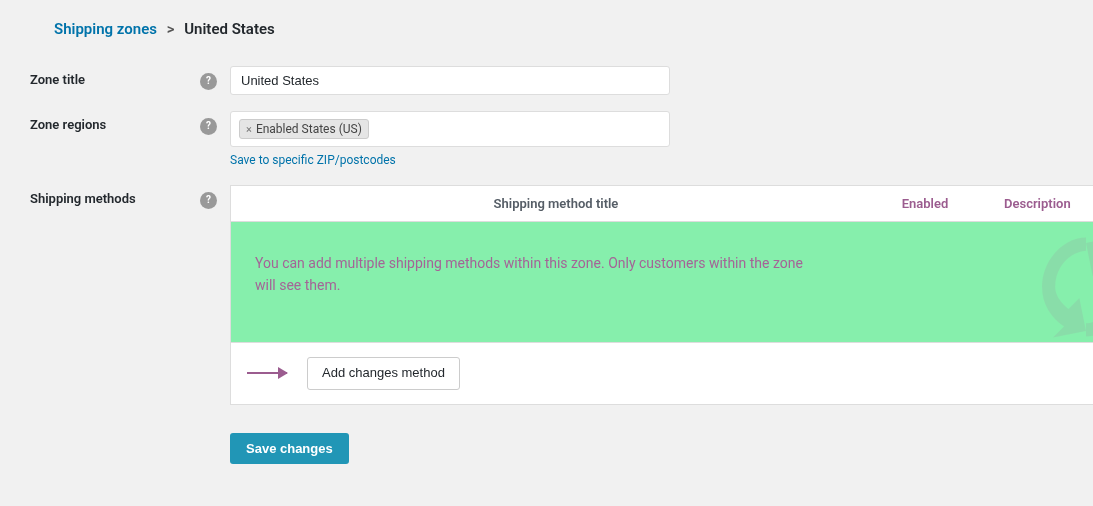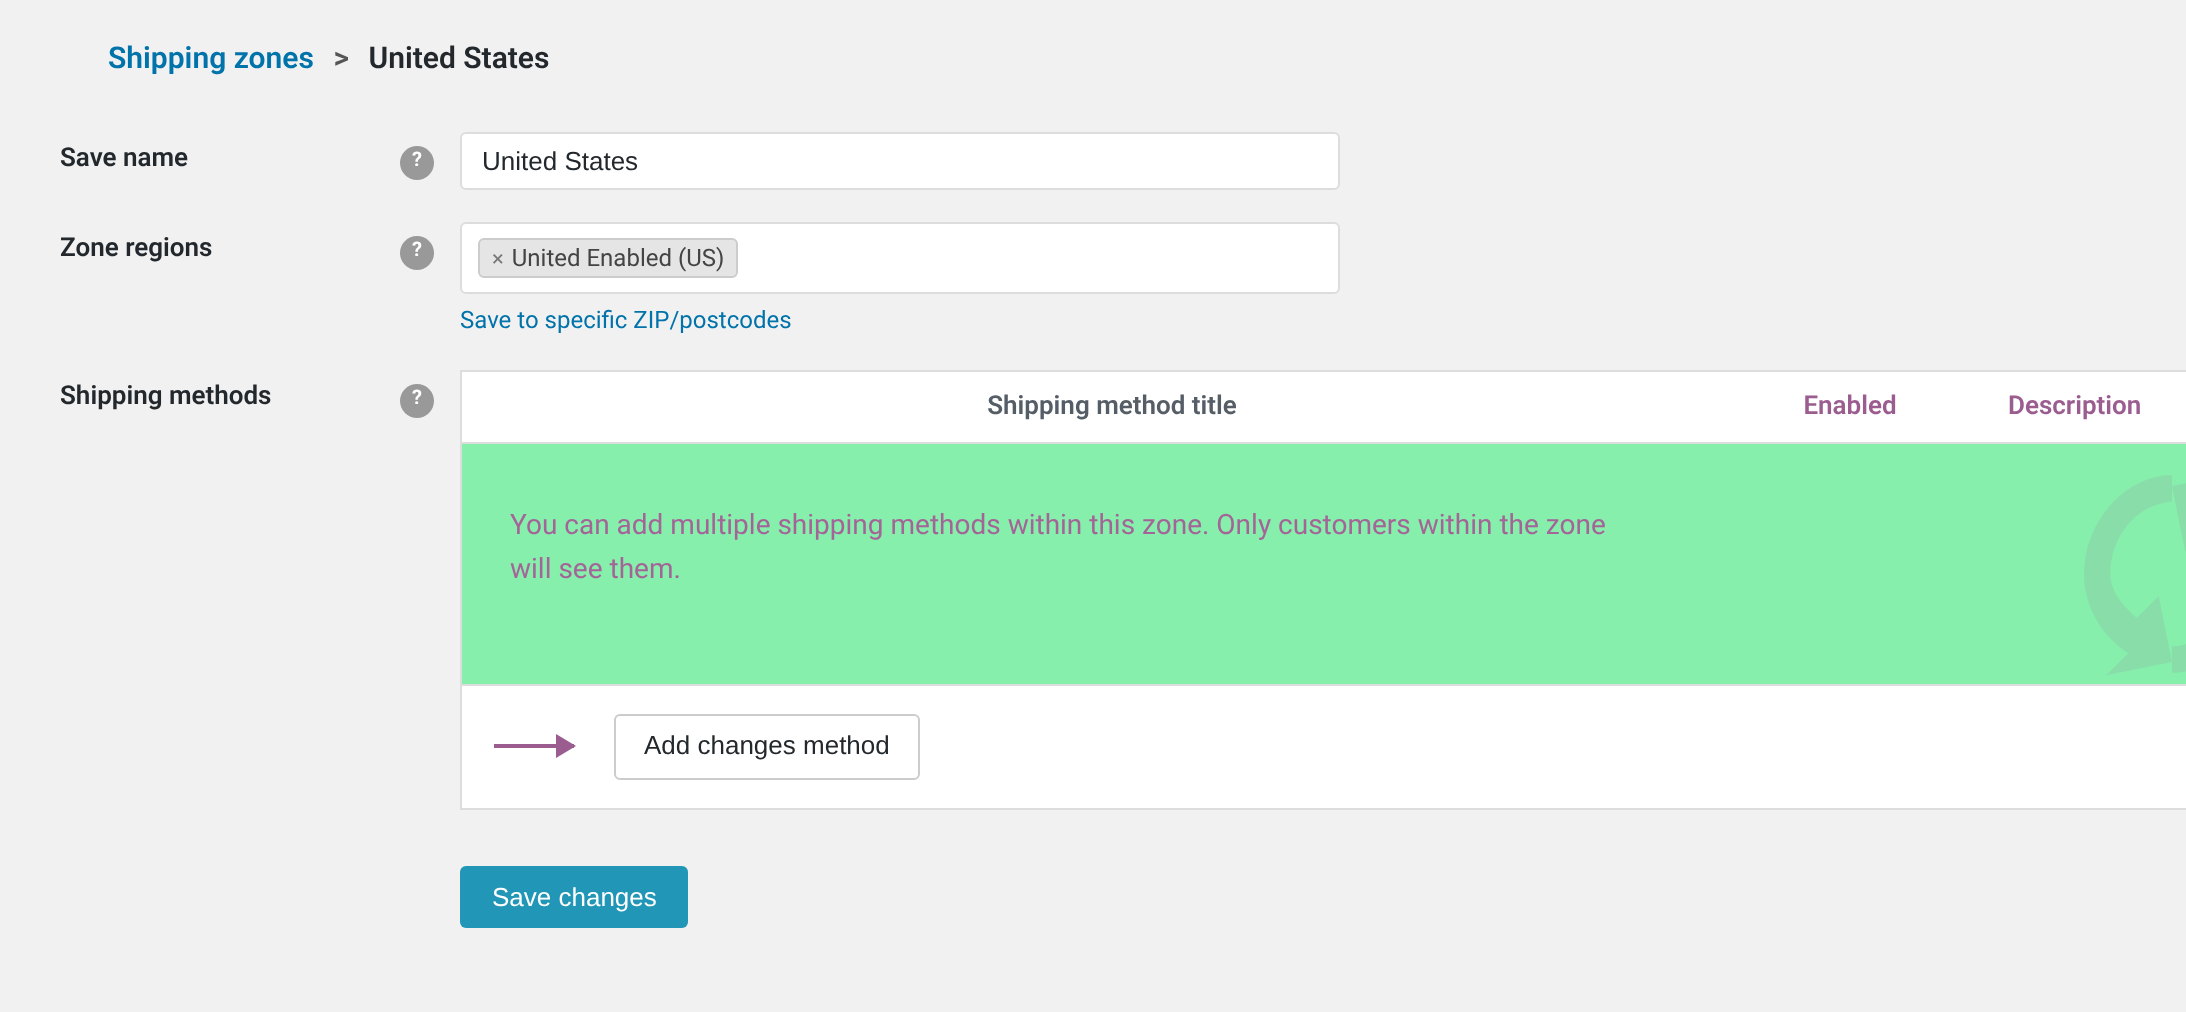--- a/index.html
+++ b/index.html
@@ -202,21 +202,21 @@
     }
 
     .save-changes-btn {
       background: #2196b6;
       border: none;
       border-radius: 3px;
       padding: 8px 16px;
       font-size: 13px;
       color: #fff;
       cursor: pointer;
-      font-weight: 400;
+      font-weight: 700;
       margin-top: 18px;
     }
 
     .form-row {
       display: flex;
       align-items: flex-start;
       margin-bottom: 8px;
     }
 
     .label-col {
@@ -240,39 +240,39 @@
 </head>
 <body>
 
 <div class="breadcrumb">
   <a href="#">Shipping zones</a>
   <span class="breadcrumb-sep">&gt;</span>
   <span class="breadcrumb-current">United States</span>
 </div>
 
 <div class="form-row">
-  <div class="label-col">Save name</div>
+  <div class="label-col">Zone title</div>
   <div class="help-col">
     <span class="help-icon">?</span>
   </div>
   <div class="field-col">
     <input type="text" class="zone-name-input" value="United States" style="">
   </div>
 </div>
 
 <div class="form-row">
   <div class="label-col">Zone regions</div>
   <div class="help-col">
     <span class="help-icon">?</span>
   </div>
   <div class="field-col">
     <div class="zone-regions-input-wrap">
       <span class="region-tag">
         <span class="region-tag-remove">×</span>
-        <span>United Enabled (US)</span>
+        <span>Enabled States (US)</span>
       </span>
     </div>
     <a href="#" class="limit-link">Save to specific ZIP/postcodes</a>
   </div>
 </div>
 
 <div class="form-row" style="align-items:flex-start; margin-top:10px;">
   <div class="label-col">Shipping methods</div>
   <div class="help-col">
     <span class="help-icon">?</span>

